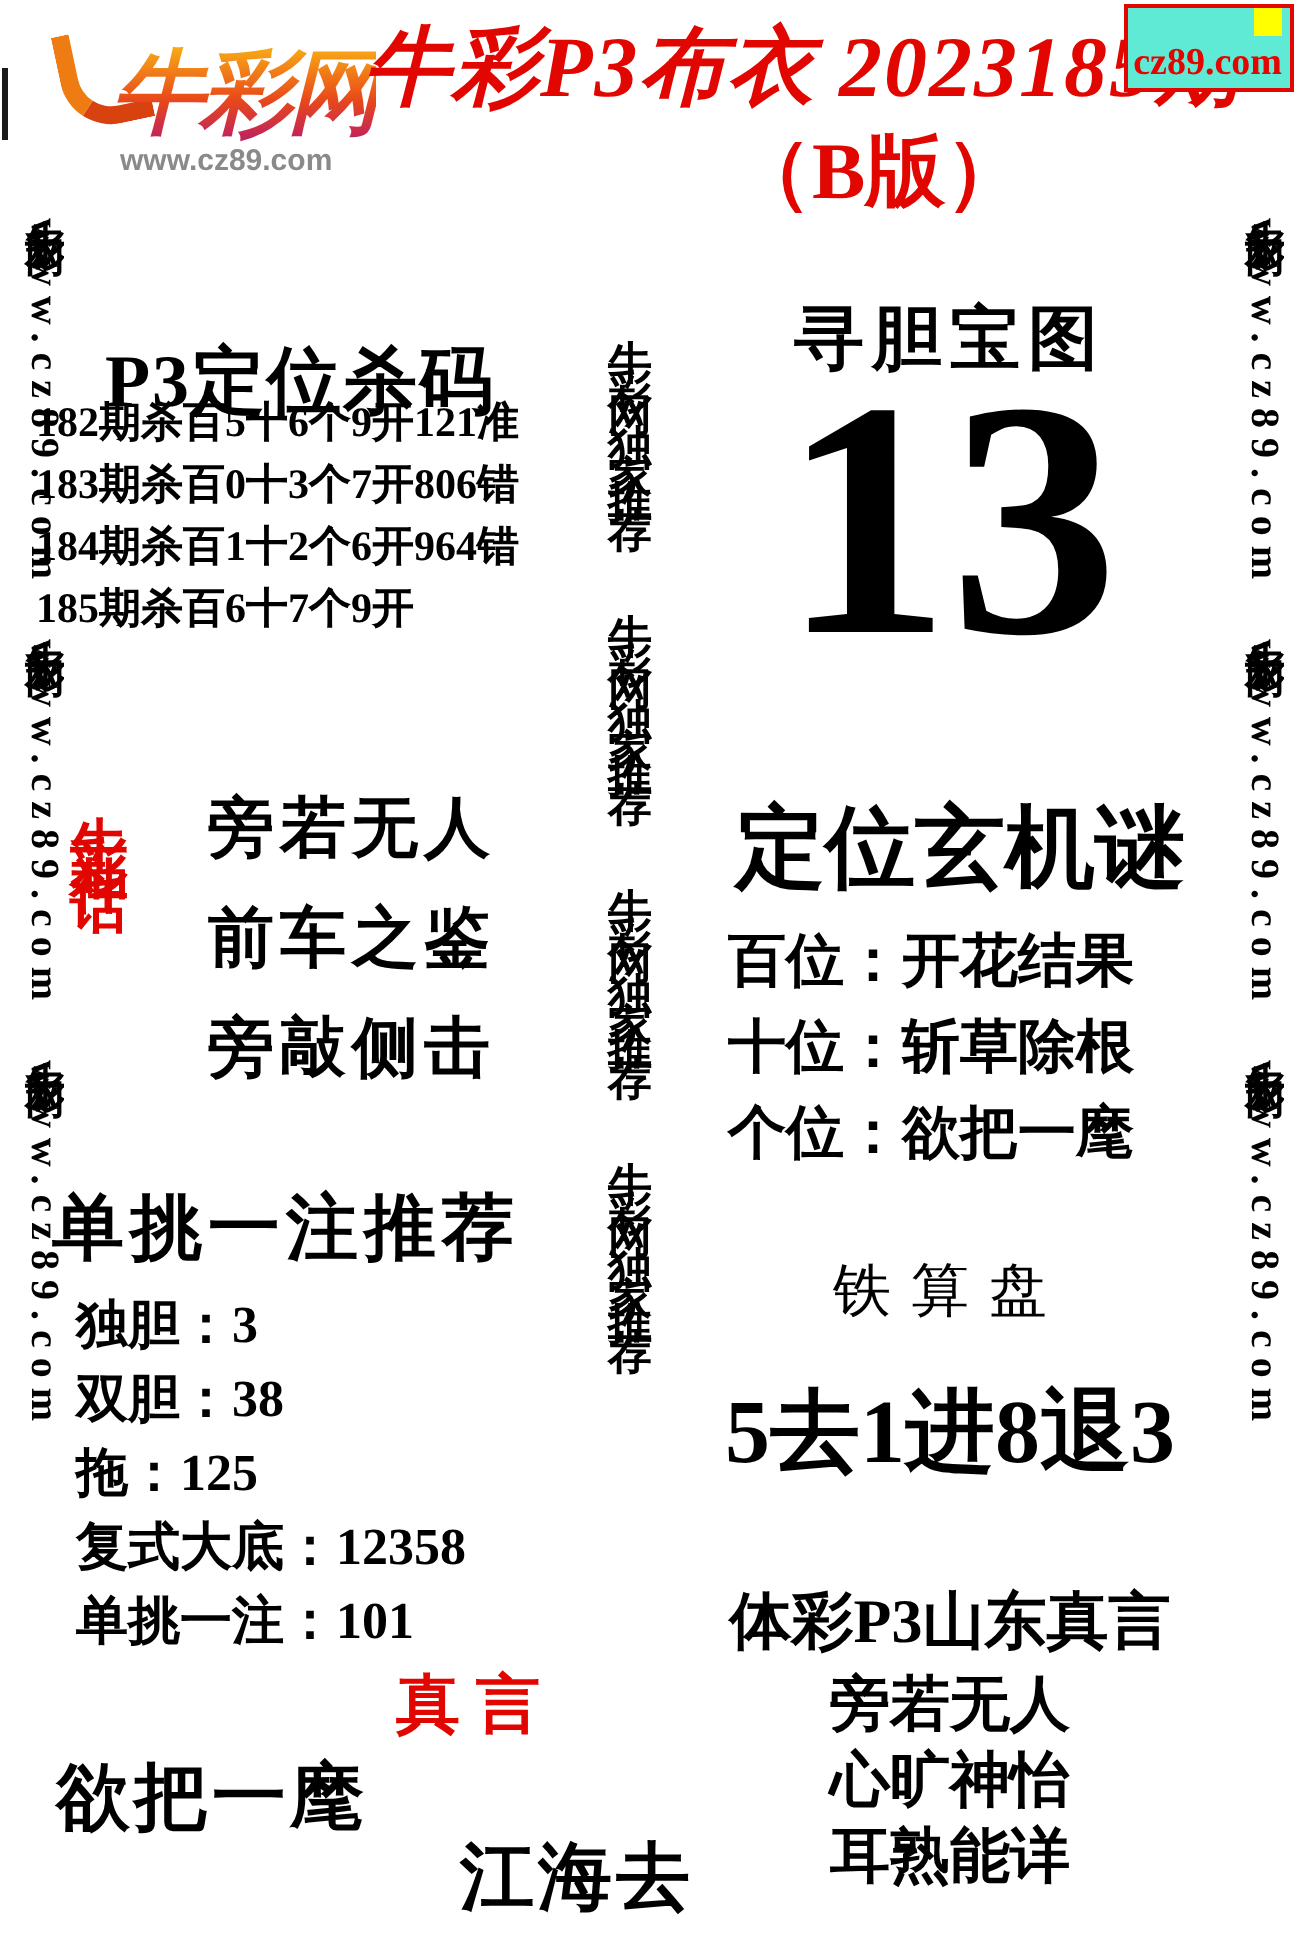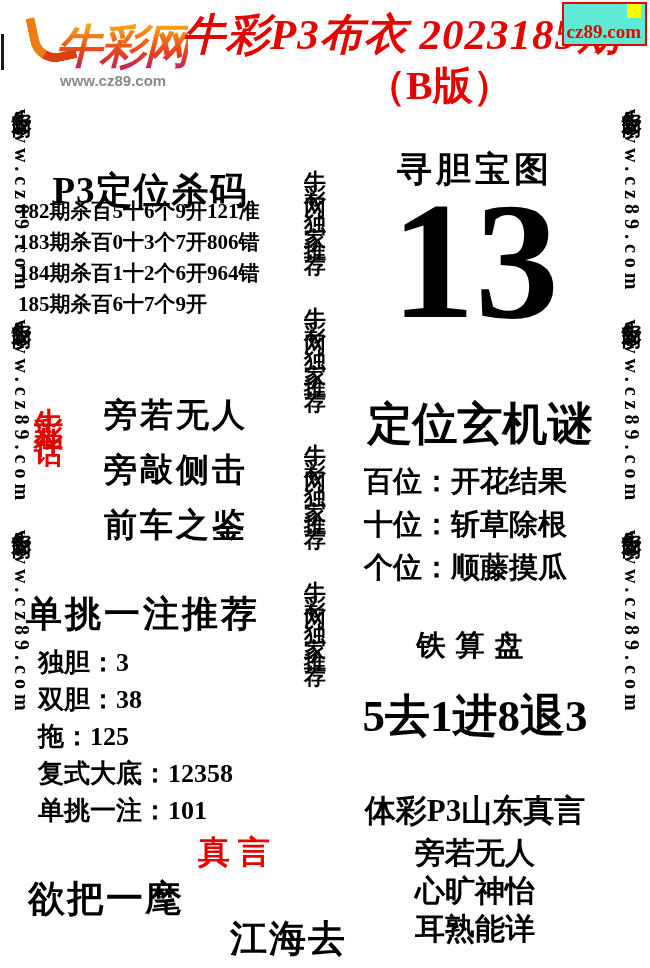--- a/index.html
+++ b/index.html
@@ -71,21 +71,21 @@
   
   .treasure-title{position:absolute;left:355px;top:146px;width:240px;text-align:center;
     font-size:35px;font-weight:bold;letter-spacing:4px;}
   .treasure-number{position:absolute;left:330px;top:176px;width:290px;text-align:center;
     font-size:168px;line-height:1;font-weight:bold;}
   .mystery-title{position:absolute;left:338px;top:394px;width:284px;text-align:center;
     font-size:45px;font-weight:bold;white-space:nowrap;letter-spacing:0px;}
   .mystery-lines{position:absolute;left:364px;top:460px;font-size:29px;font-weight:bold;
     line-height:43px;white-space:nowrap;}
   .abacus-title{position:absolute;left:350px;top:626px;width:250px;text-align:center;
-    font-size:29px;font-weight:bold;letter-spacing:10px;}
+    font-size:29px;font-weight:normal;letter-spacing:10px;}
   .abacus-formula{position:absolute;left:330px;top:686px;width:290px;text-align:center;
     font-size:45px;font-weight:bold;white-space:nowrap;}
   .truth-title{position:absolute;left:332px;top:790px;width:286px;text-align:center;
     font-size:31px;font-weight:bold;white-space:nowrap;}
   .truth-lines{position:absolute;left:350px;top:834px;width:250px;text-align:center;
     font-size:30px;font-weight:bold;line-height:38px;}
 </style>
 </head>
 <body>
 
@@ -113,22 +113,22 @@
   <div class="kill-lines">
     <div>182期杀百5十6个9开121准</div>
     <div>183期杀百0十3个7开806错</div>
     <div>184期杀百1十2个6开964错</div>
     <div>185期杀百6十7个9开</div>
   </div>
 
   <div class="myth-label">牛彩神话</div>
   <div class="myth-lines">
     <div>旁若无人</div>
+    <div>前车之鉴</div>
     <div>旁敲侧击</div>
-    <div>前车之鉴</div>
   </div>
 
   <div class="pick-title">单挑一注推荐</div>
   <div class="pick-lines">
     <div>独胆：3</div>
     <div>双胆：38</div>
     <div>拖：125</div>
     <div>复式大底：12358</div>
     <div>单挑一注：101</div>
   </div>
@@ -139,21 +139,21 @@
   </div>
   <div class="poem-2">江海去</div>
 
   <div class="treasure-title">寻胆宝图</div>
   <div class="treasure-number">13</div>
 
   <div class="mystery-title">定位玄机谜</div>
   <div class="mystery-lines">
     <div>百位：开花结果</div>
     <div>十位：斩草除根</div>
-    <div>个位：顺藤摸瓜</div>
+    <div>个位：欲把一麾</div>
   </div>
 
   <div class="abacus-title">铁算盘</div>
   <div class="abacus-formula">5去1进8退3</div>
 
   <div class="truth-title">体彩P3山东真言</div>
   <div class="truth-lines">
     <div>旁若无人</div>
     <div>心旷神怡</div>
     <div>耳熟能详</div>

